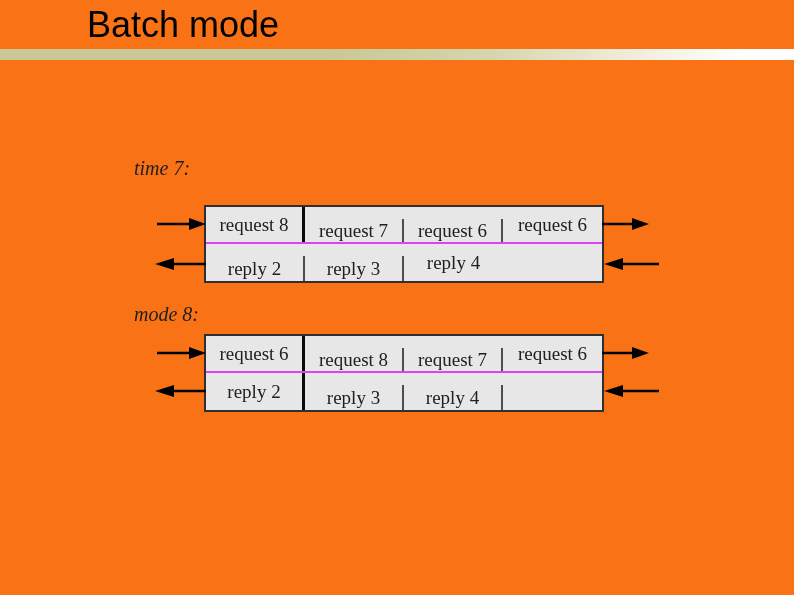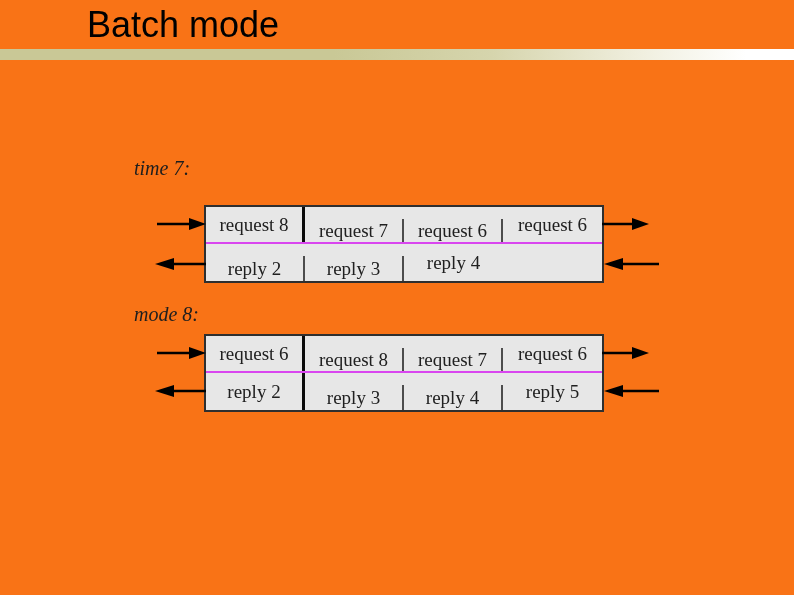--- a/index.html
+++ b/index.html
@@ -130,21 +130,20 @@
       <div class="queue-row requests">
         <div class="queue-cell c0">request 6</div>
         <div class="queue-cell c1">request 8</div>
         <div class="queue-cell c2">request 7</div>
         <div class="queue-cell c3">request 6</div>
       </div>
       <div class="queue-row replies">
         <div class="queue-cell c0">reply 2</div>
         <div class="queue-cell c1">reply 3</div>
         <div class="queue-cell c2">reply 4</div>
-        <div class="queue-cell c3">reply 5</div>
       </div>
     </div>
 
     <span class="arrow" style="left:157px; top:345px">
       <svg width="49" height="16" viewBox="0 0 49 16">
         <line x1="0" y1="8" x2="33" y2="8" stroke="#000" stroke-width="2.5"></line>
         <polygon points="32,2 49,8 32,14" fill="#000"></polygon>
       </svg>
     </span>
     <span class="arrow" style="left:602px; top:345px">

